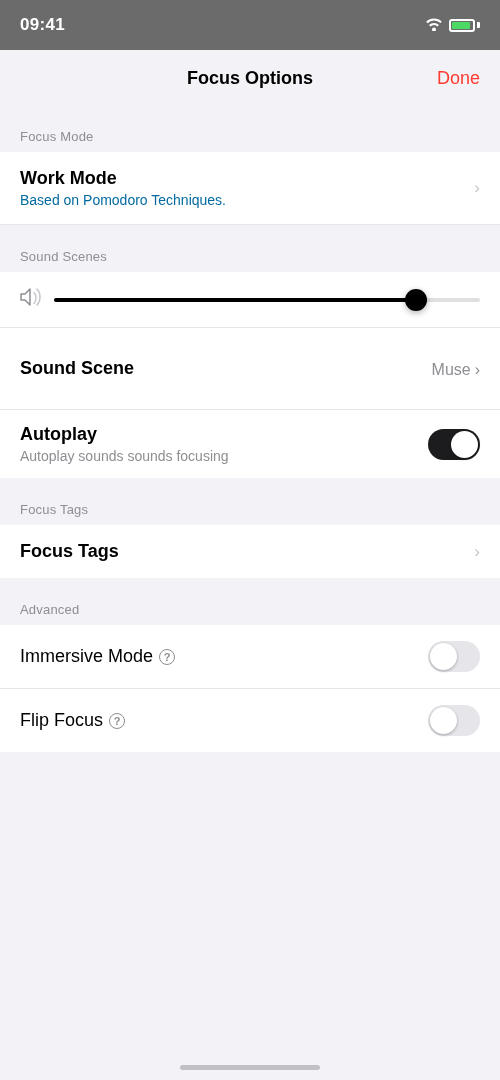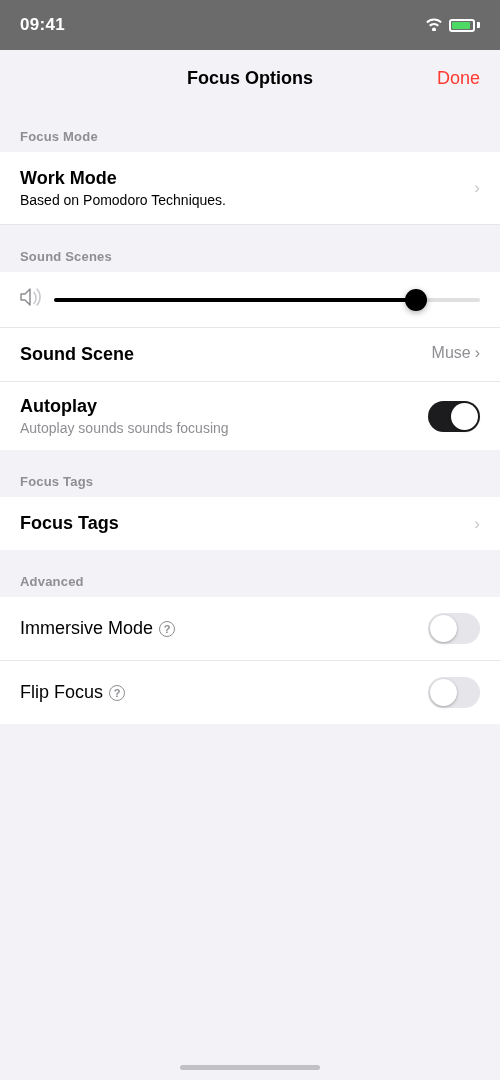--- a/index.html
+++ b/index.html
@@ -108,21 +108,21 @@
       padding: 0;
     }
 
     
     .section {
       margin-bottom: 0;
     }
 
     .section-label {
       font-size: 13px;
-      font-weight: 700;
+      font-weight: 400;
       color: #8e8e93;
       padding: 24px 20px 8px 20px;
       letter-spacing: 0.2px;
     }
 
     
     .focus-mode-card {
       background: #fff;
       padding: 16px 20px;
       display: flex;
@@ -137,21 +137,21 @@
 
     .focus-mode-title {
       font-size: 18px;
       font-weight: 600;
       color: #000;
       margin-bottom: 3px;
     }
 
     .focus-mode-subtitle {
       font-size: 14px;
-      color: #000000;
+      color: #0369a1;
     }
 
     .chevron-right {
       color: #c7c7cc;
       font-size: 17px;
       margin-left: 8px;
     }
 
     
     .sound-scenes-card {
@@ -199,23 +199,23 @@
       border-radius: 50%;
       position: absolute;
       top: 50%;
       left: 85%;
       transform: translate(-50%, -50%);
       box-shadow: 0 2px 6px rgba(0,0,0,0.3);
     }
 
     .sound-scene-row {
       display: flex;
-      align-items: flex-start;
-      justify-content: space-between;
-      padding: 16px 20px;
+      align-items: flex-end;
+      justify-content: space-between;
+      padding: 30px 20px;
       border-top: 1px solid #e5e5ea;
     }
 
     .sound-scene-label {
       font-size: 18px;
       font-weight: 600;
       color: #000;
     }
 
     .sound-scene-value {

